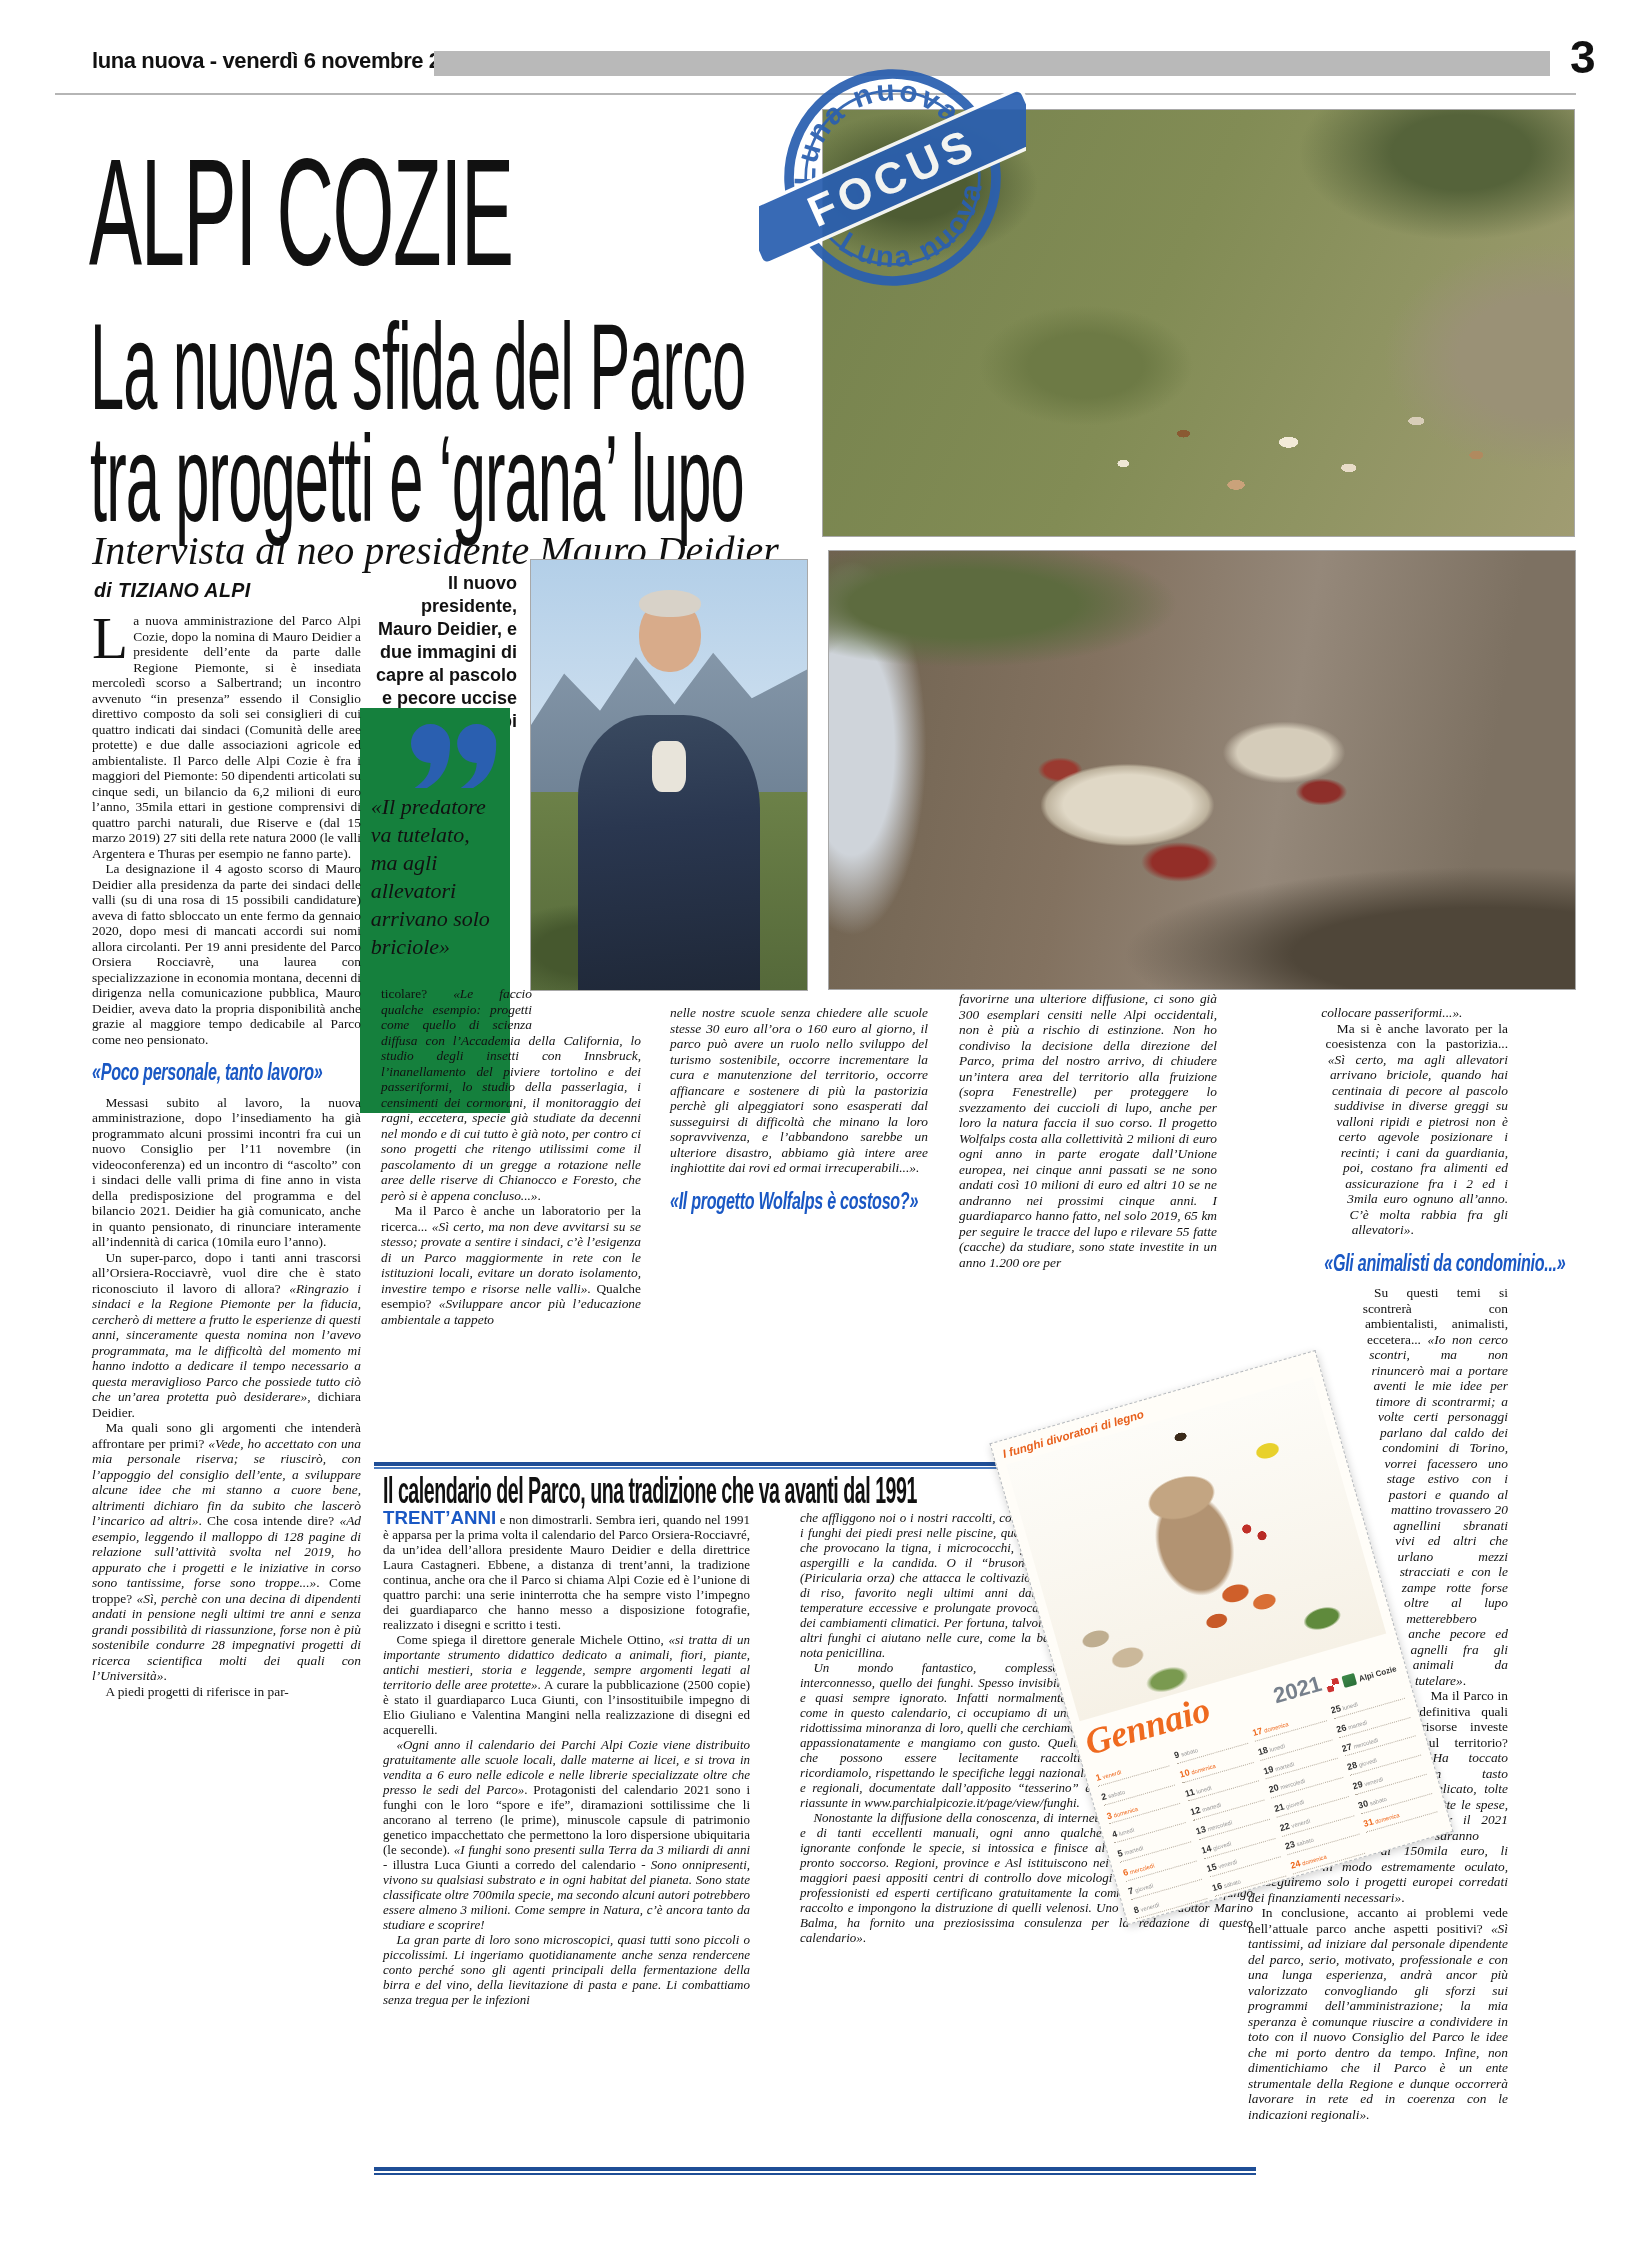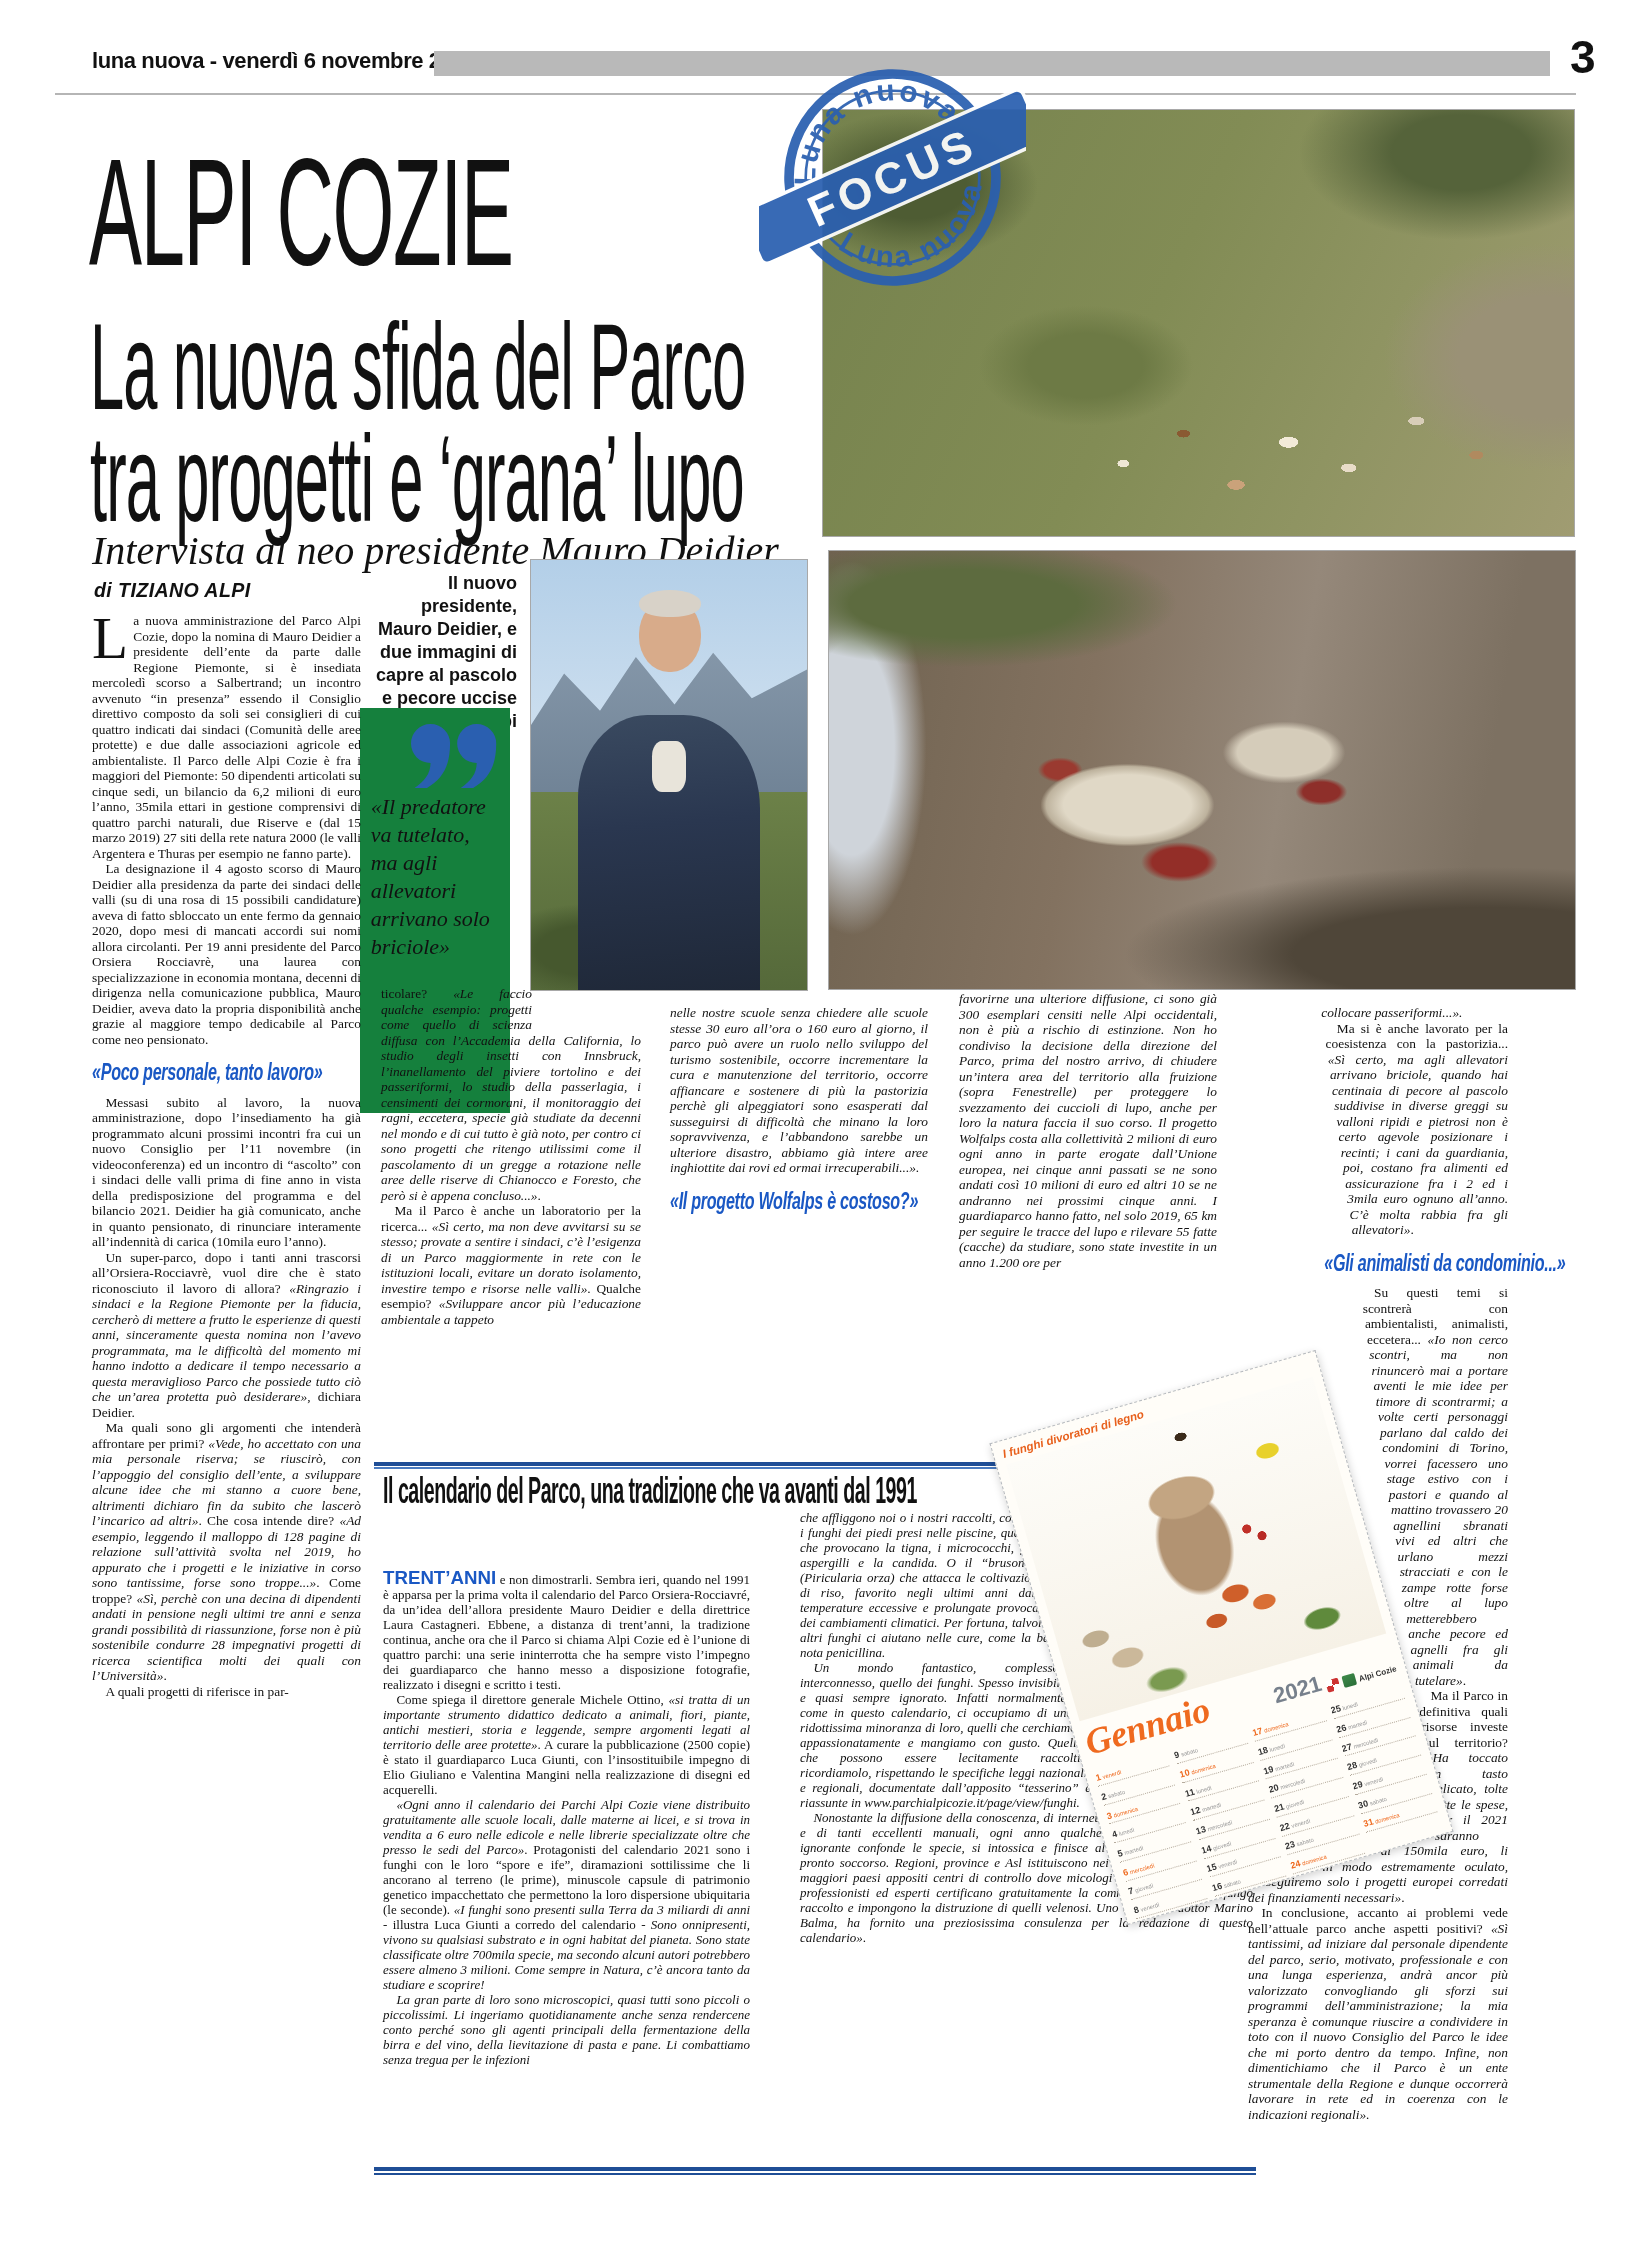--- a/index.html
+++ b/index.html
@@ -88,21 +88,21 @@
              shape-outside:polygon(8% 0,100% 0,100% 100%,44% 100%);}
   i{font-style:italic;}
 
   
   .box-rule{left:374px;width:882px;height:8px;z-index:2;
             background:linear-gradient(#1f4e96 0 3.6px,#fff 3.6px 5.3px,#4a7bc0 5.3px 7.1px,transparent 7.1px);}
   .box-rule-top{top:1462px;}
   .box-rule-bottom{top:2167px;background:linear-gradient(#1f4e96 0 4.5px,#fff 4.5px 6.2px,#1f4e96 6.2px 8px,transparent 8px);}
   .box-headline{left:383px;top:1472px;font:700 37px/1 "Liberation Sans",sans-serif;letter-spacing:-0.9px;
                 transform:scaleX(.53);transform-origin:left top;white-space:nowrap;z-index:2;}
-  .bc1{left:383px;top:1570px;width:367px;height:656px;}
+  .bc1{left:383px;top:1510px;width:367px;height:656px;}
   .bc2{left:800px;top:1510px;width:453px;height:656px;}
   .bc1 p.body,.bc2 p.body{font-size:13px;line-height:15px;}
   .lead{color:#1a58c4;font:700 18.7px/15px "Liberation Sans",sans-serif;}
 
   
   .cal-sheet{left:1052px;top:1387px;width:339px;height:501px;background:#fffdf8;
              border:1.8px dashed #b4b8bd;box-shadow:0 2.7px 9px rgba(0,0,0,.18);
              transform:rotate(-16deg);z-index:4;padding:7.1px 9px;box-sizing:border-box;}
   .cal-title{font:italic 700 11.6px/1 "Liberation Sans",sans-serif;color:#e8601c;}
   .cal-illus{position:relative;margin-top:5.3px;height:267px;background:
@@ -188,21 +188,21 @@
     <div class="qtext">«Il predatore va tutelato, ma agli allevatori arrivano solo briciole»</div>
   </div>
 
   <div class="col c1">
       <p class="body ni"><span class="dropcap">L</span>a nuova amministrazione del Parco Alpi Cozie, dopo la nomina di Mauro Deidier a presidente dell’ente da parte dalle Regione Piemonte, si è insediata mercoledì scorso a Salbertrand; un incontro avvenuto “in presenza” essendo il Consiglio direttivo composto da soli sei consiglieri di cui quattro indicati dai sindaci (Comunità delle aree protette) e due dalle associazioni agricole ed ambientaliste. Il Parco delle Alpi Cozie è fra i maggiori del Piemonte: 50 dipendenti articolati su cinque sedi, un bilancio da 6,2 milioni di euro l’anno, 35mila ettari in gestione comprensivi di quattro parchi naturali, due Riserve e (dal 15 marzo 2019) 27 siti della rete natura 2000 (le valli Argentera e Thuras per esempio ne fanno parte).</p>
       <p class="body">La designazione il 4 agosto scorso di Mauro Deidier alla presidenza da parte dei sindaci delle valli (su di una rosa di 15 possibili candidature) aveva di fatto sbloccato un ente fermo da gennaio 2020, dopo mesi di mancati accordi sui nomi allora circolanti. Per 19 anni presidente del Parco Orsiera Rocciavrè, una laurea con specializzazione in economia montana, decenni di dirigenza nella comunicazione pubblica, Mauro Deidier, aveva dato la propria disponibilità anche grazie al maggiore tempo dedicabile al Parco come neo pensionato.</p>
       <p class="sub">«Poco personale, tanto lavoro»</p>
       <p class="body">Messasi subito al lavoro, la nuova amministrazione, dopo l’insediamento ha già programmato alcuni prossimi incontri fra cui un nuovo Consiglio per l’11 novembre (in videoconferenza) ed un incontro di “ascolto” con i sindaci delle valli prima di fine anno in vista della predisposizione del programma e del bilancio 2021. Deidier ha già comunicato, anche in quanto pensionato, di rinunciare interamente all’indennità di carica (10mila euro l’anno).</p>
       <p class="body">Un super-parco, dopo i tanti anni trascorsi all’Orsiera-Rocciavrè, vuol dire che è stato riconosciuto il lavoro di allora? <i>«Ringrazio i sindaci e la Regione Piemonte per la fiducia, cercherò di mettere a frutto le esperienze di questi anni, sinceramente questa nomina non l’avevo programmata, ma le difficoltà del momento mi hanno indotto a dedicare il tempo necessario a questa meraviglioso Parco che possiede tutto ciò che un’area protetta può desiderare»</i>, dichiara Deidier.</p>
       <p class="body">Ma quali sono gli argomenti che intenderà affrontare per primi? <i>«Vede, ho accettato con una mia personale riserva; se riuscirò, con l’appoggio del consiglio dell’ente, a sviluppare alcune idee che mi stanno a cuore bene, altrimenti dichiaro fin da subito che lascerò l’incarico ad altri»</i>. Che cosa intende dire? <i>«Ad esempio, leggendo il malloppo di 128 pagine di relazione sull’attività svolta nel 2019, ho appurato che i progetti e le iniziative in corso sono tantissime, forse sono troppe...»</i>. Come troppe? <i>«Sì, perchè con una decina di dipendenti andati in pensione negli ultimi tre anni e senza grandi possibilità di riassunzione, forse non è più sostenibile condurre 28 impegnativi progetti di ricerca scientifica molti dei quali con l’Università»</i>.</p>
-      <p class="body">A quali progetti di riferisce in par-</p>
+      <p class="body">A piedi progetti di riferisce in par-</p>
     </div>
   <div class="col c2">
     <div class="ph-push"></div>
   <p class="body ni">ticolare? <i>«Le faccio qualche esempio: progetti come quello di scienza diffusa con l’Accademia della California, lo studio degli insetti con Innsbruck, l’inanellamento del piviere tortolino e dei passeriformi, lo studio della passerlagia, i censimenti dei cormorani, il monitoraggio dei ragni, eccetera, specie già studiate da decenni nel mondo e di cui tutto è già noto, per contro ci sono progetti che ritengo utilissimi come il pascolamento di un gregge a rotazione nelle aree delle riserve di Chianocco e Foresto, che però si è appena concluso...»</i>.</p>
       <p class="body">Ma il Parco è anche un laboratorio per la ricerca... <i>«Sì certo, ma non deve avvitarsi su se stesso; provate a sentire i sindaci, c’è l’esigenza di un Parco maggiormente in rete con le istituzioni locali, evitare un dorato isolamento, investire tempo e risorse nelle valli»</i>. Qualche esempio? <i>«Sviluppare ancor più l’educazione ambientale a tappeto</i></p>
     </div>
   <div class="col c3">
       <p class="body ni"><i>nelle nostre scuole senza chiedere alle scuole stesse 30 euro all’ora o 160 euro al giorno, il parco può avere un ruolo nello sviluppo del turismo sostenibile, occorre incrementare la cura e manutenzione del territorio, occorre affiancare e sostenere di più la pastorizia perchè gli alpeggiatori sono esasperati dal susseguirsi di difficoltà che minano la loro sopravvivenza, e l’abbandono sarebbe un ulteriore disastro, abbiamo già intere aree inghiottite dai rovi ed ormai irrecuperabili...».</i></p>
       <p class="sub">«Il progetto Wolfalps è costoso?»</p>
     </div>

